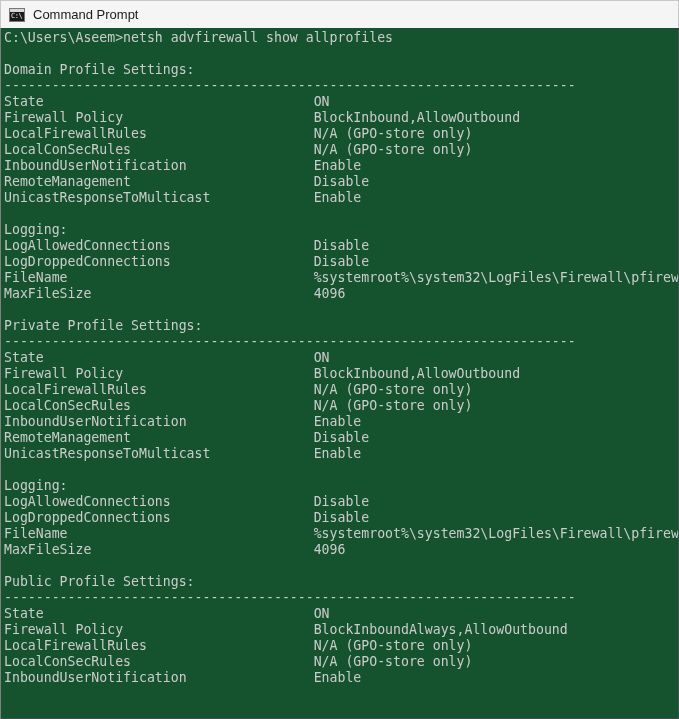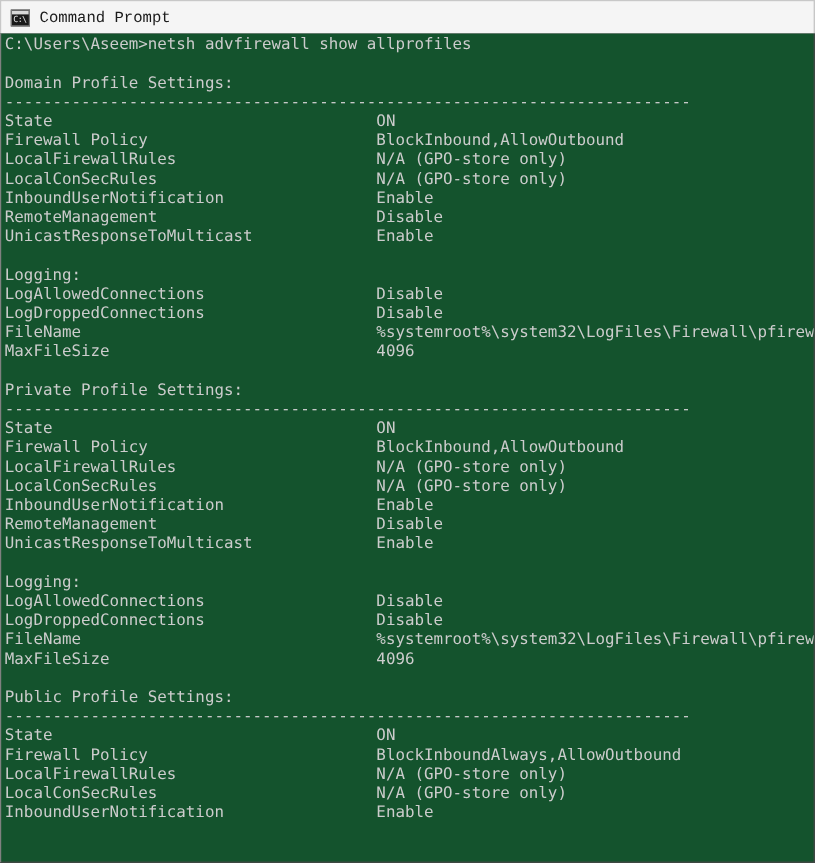--- a/index.html
+++ b/index.html
@@ -59,21 +59,21 @@
     right: 0;
     bottom: 0;
     color: #e8e8e8;
     font-family: "DejaVu Sans Mono", monospace;
     font-size: 7px;
     line-height: 9px;
     letter-spacing: -0.5px;
     white-space: nowrap;
   }
   #title-text {
-    font-family: Liberation Mono, monospace;
+    font-family: Liberation Sans, sans-serif;
     font-size: 13px;
     color: #1b1b1b;
     line-height: 16px;
     white-space: nowrap;
   }
   #console {
     flex: 1 1 auto;
     background: #14532d;
     border-left: 1px solid #808080;
     border-right: 1px solid #4a4a4a;

